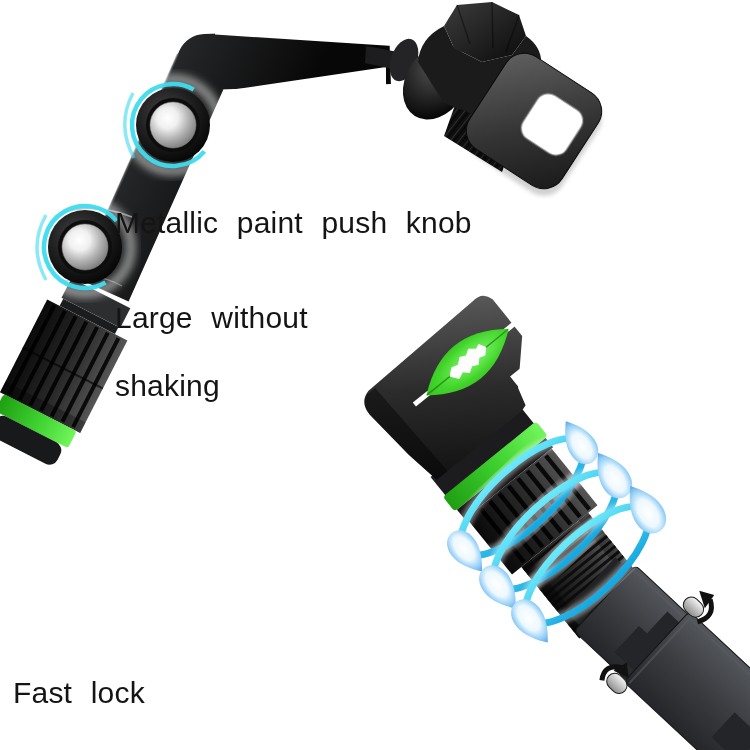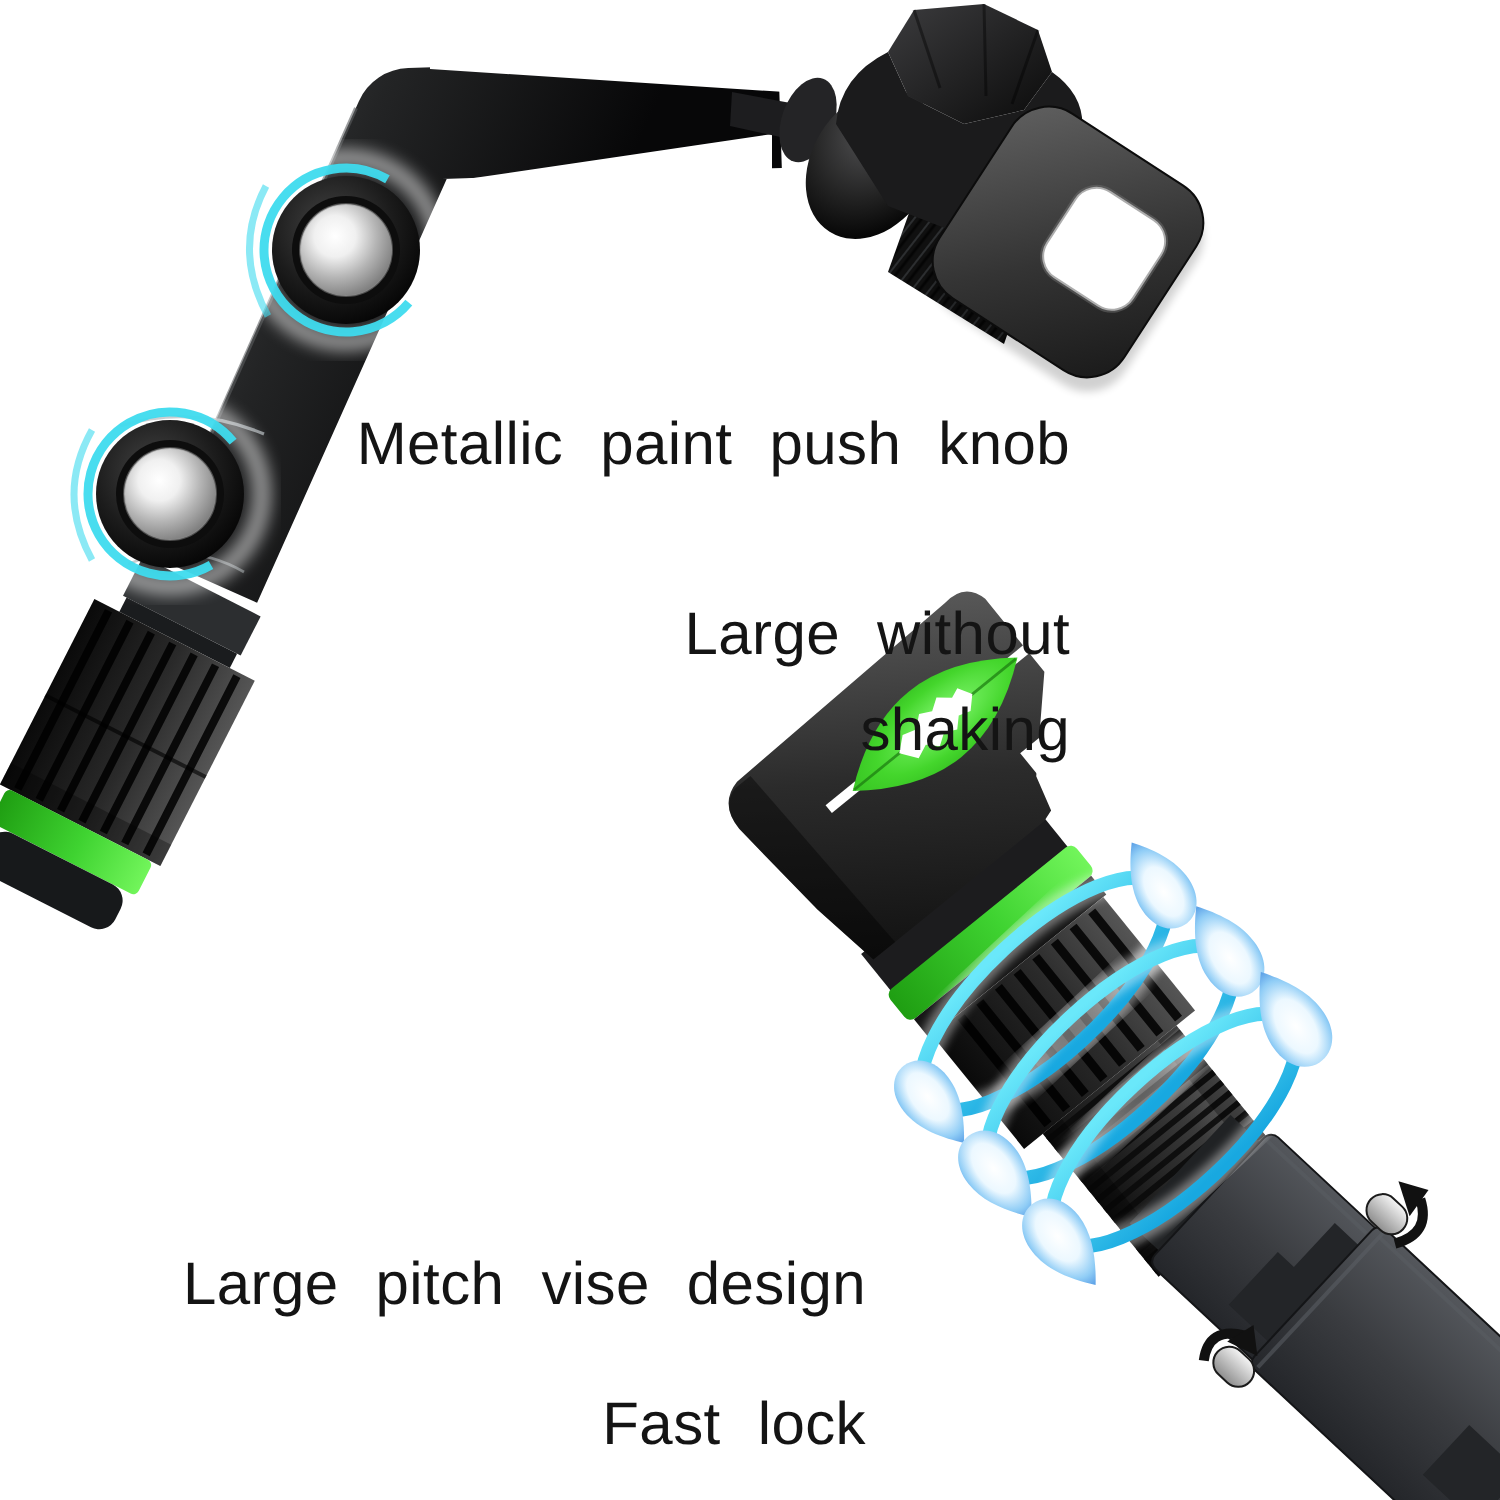--- a/index.html
+++ b/index.html
@@ -1,19 +1,19 @@
 <!DOCTYPE html>
 <html><head>
 <meta charset="utf-8">
 <style>
   html,body{margin:0;padding:0;background:#fff;}
   #stage{position:relative;width:750px;height:750px;overflow:hidden;background:#fff;
          font-family:"Liberation Sans",sans-serif;}
   #art{position:absolute;left:0;top:0;}
-  .note{position:absolute;width:420px;text-align:right;color:#141414;
+  .note{position:absolute;width:420px;text-align:left;color:#141414;
         font:400 30px/34px "Liberation Sans",sans-serif;word-spacing:10px;letter-spacing:.2px;}
   .noteA{left:115px;}
   .noteB{left:13px;}
 </style>
 </head>
 <body>
 
 <div id="stage">
 
 <svg id="art" width="750" height="750" viewBox="0 0 750 750">
@@ -224,17 +224,16 @@
     <use href="#cone" transform="translate(613,476) rotate(-33) scale(1.05)" fill="url(#coneGrad)"></use>
     <use href="#cone" transform="translate(646,510) rotate(-33) scale(1.1)" fill="url(#coneGrad)"></use>
     <use href="#cone" transform="translate(466,551) rotate(142)" fill="url(#coneGrad)"></use>
     <use href="#cone" transform="translate(499,587) rotate(142) scale(1.05)" fill="url(#coneGrad)"></use>
     <use href="#cone" transform="translate(531,621) rotate(142) scale(1.05)" fill="url(#coneGrad)"></use>
   </g>
 </svg>
 
   <div class="note noteA" style="top:206px">Metallic paint push knob</div>
   <div class="note noteA" style="top:301px">Large without</div>
-  <div class="note noteA" style="top:349px">shaking</div>
-  <div class="note noteB" style="top:626px">Large pitch vise design</div>
-  <div class="note noteB" style="top:696px">Fast lock</div>
+  <div class="note noteA" style="top:369px">shaking</div>
+  <div class="note noteB" style="top:676px">Fast lock</div>
 
 </div>
 
 </body></html>

